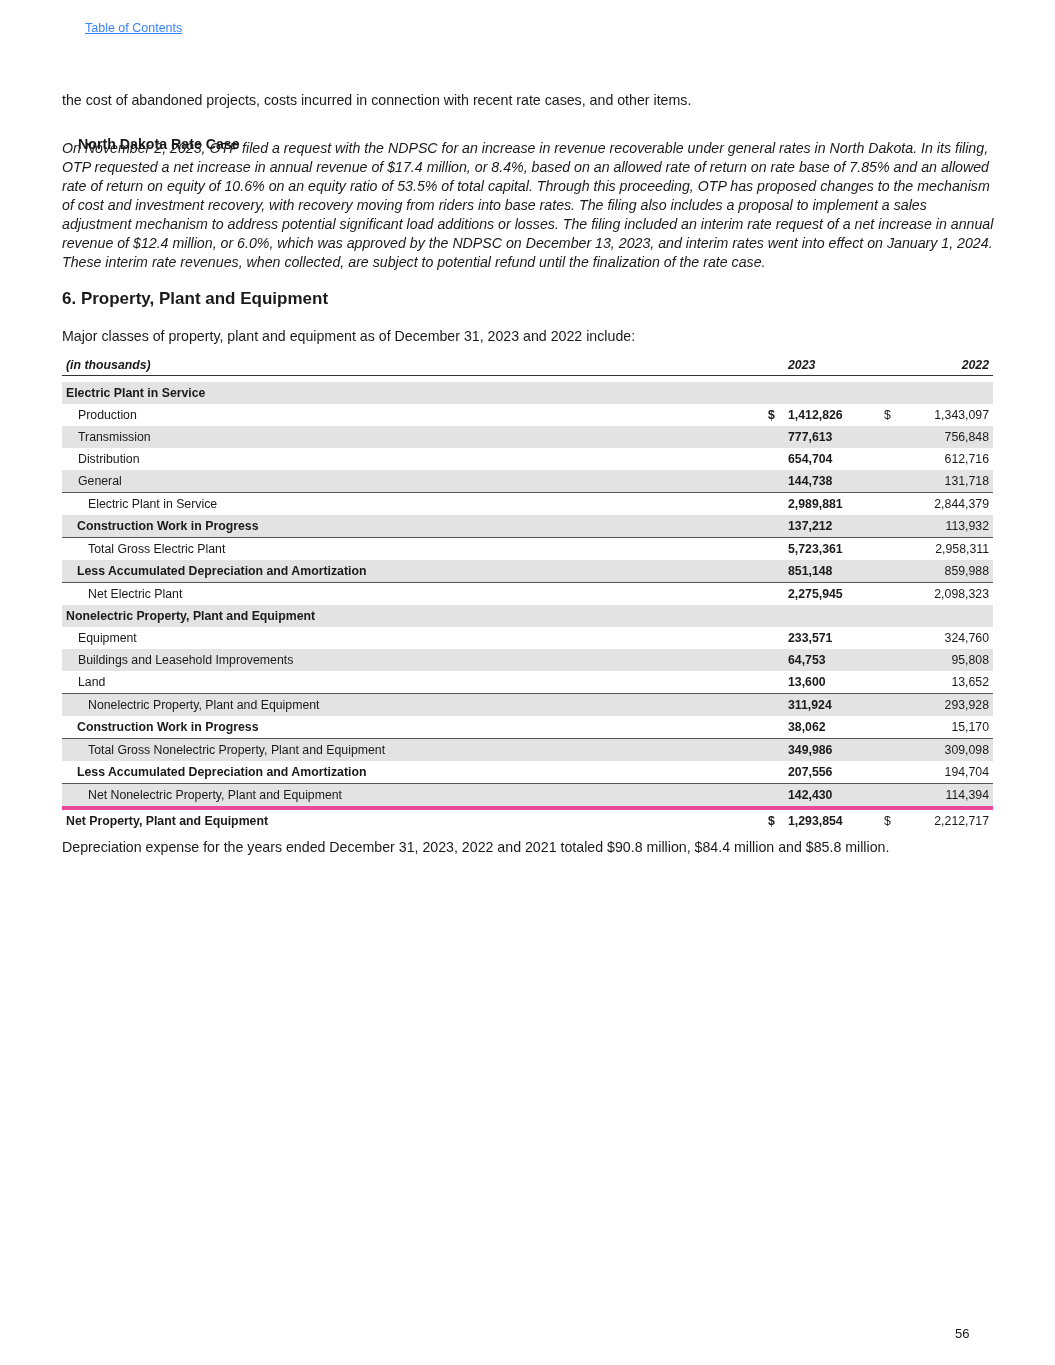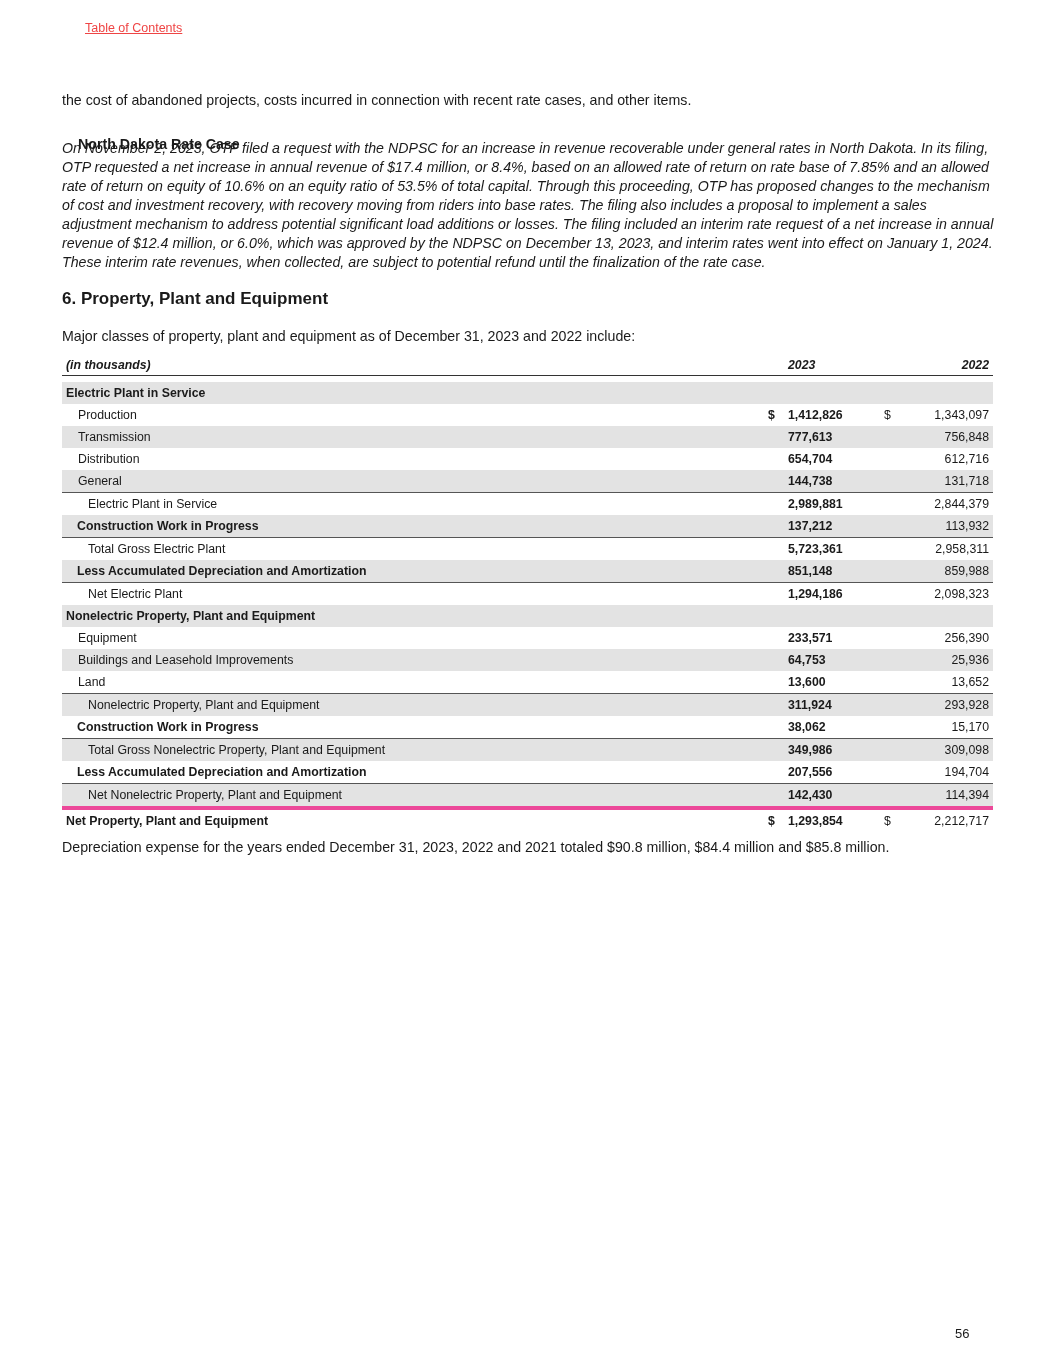--- a/index.html
+++ b/index.html
@@ -3,21 +3,21 @@
   <meta charset="utf-8">
   <style>
     html, body { margin: 0; padding: 0; background: #ffffff; }
     body {
       width: 1055px; height: 1365px; position: relative; overflow: hidden;
       font-family: "Liberation Sans", "DejaVu Sans", sans-serif;
       color: #1a1a1a;
     }
     .toc-link {
       position: absolute; left: 85px; top: 21px;
-      font-size: 12.5px; color: #ef4444; text-decoration: underline;
+      font-size: 12.5px; color: #3b82f6; text-decoration: underline;
       cursor: pointer;
     }
     .para {
       position: absolute; left: 62px; width: 935px;
       font-size: 14.2px; line-height: 19px; margin: 0;
     }
     .p-cont { top: 91px; }
     .subhead { position: absolute; left: 62px; top: 120px; font-size: 14.2px; font-weight: bold; margin: 16px; }
     .p-nd { top: 139px; font-style: italic; }
     .section-title {
@@ -151,51 +151,51 @@
     <td class="cur"></td>
     <td class="v23">851,148</td>
     <td class="gap"></td>
     <td class="cur22"></td>
     <td class="v22">859,988</td>
   </tr>
 
   <tr class="top-rule">
     <td class="ind2">Net Electric Plant</td>
     <td class="cur"></td>
-    <td class="v23">1,294,186</td>
+    <td class="v23">2,275,945</td>
     <td class="gap"></td>
     <td class="cur22"></td>
     <td class="v22">2,098,323</td>
   </tr>
 
   <tr class="shade">
     <td class="label bold">Nonelectric Property, Plant and Equipment</td>
     <td class="cur"></td>
     <td class="v23"></td>
     <td class="gap"></td>
     <td class="cur22"></td>
     <td class="v22"></td>
   </tr>
 
   <tr>
     <td class="ind1">Equipment</td>
     <td class="cur"></td>
     <td class="v23">233,571</td>
     <td class="gap"></td>
     <td class="cur22"></td>
-    <td class="v22">256,390</td>
+    <td class="v22">324,760</td>
   </tr>
 
   <tr class="shade">
     <td class="ind1">Buildings and Leasehold Improvements</td>
     <td class="cur"></td>
     <td class="v23">64,753</td>
     <td class="gap"></td>
     <td class="cur22"></td>
-    <td class="v22">25,936</td>
+    <td class="v22">95,808</td>
   </tr>
 
   <tr>
     <td class="ind1">Land</td>
     <td class="cur"></td>
     <td class="v23">13,600</td>
     <td class="gap"></td>
     <td class="cur22"></td>
     <td class="v22">13,652</td>
   </tr>

